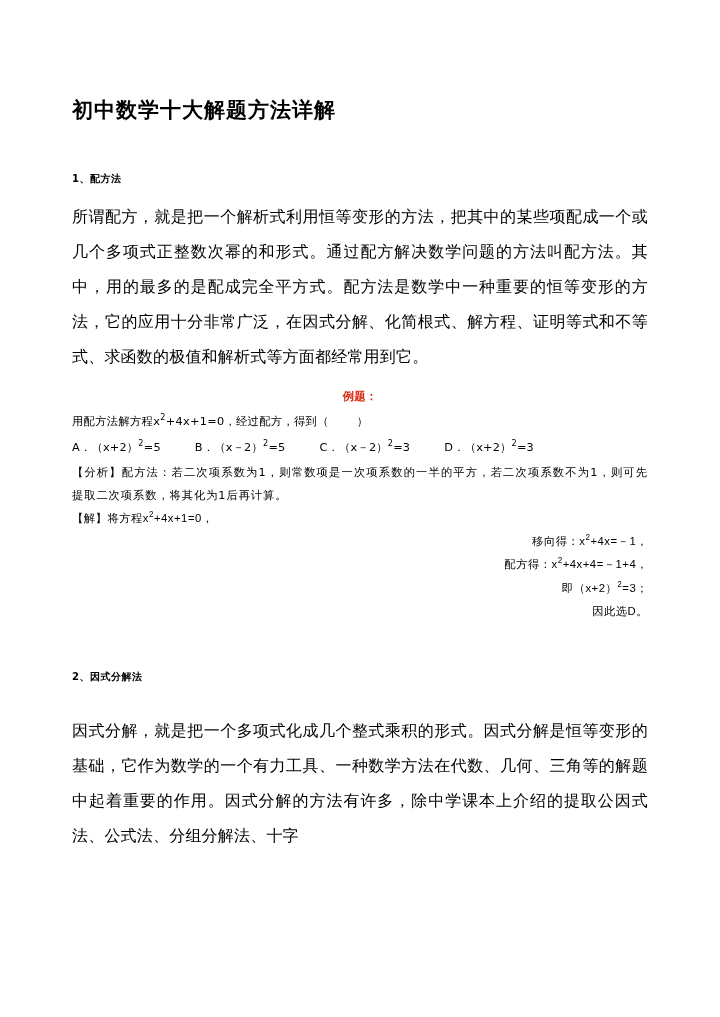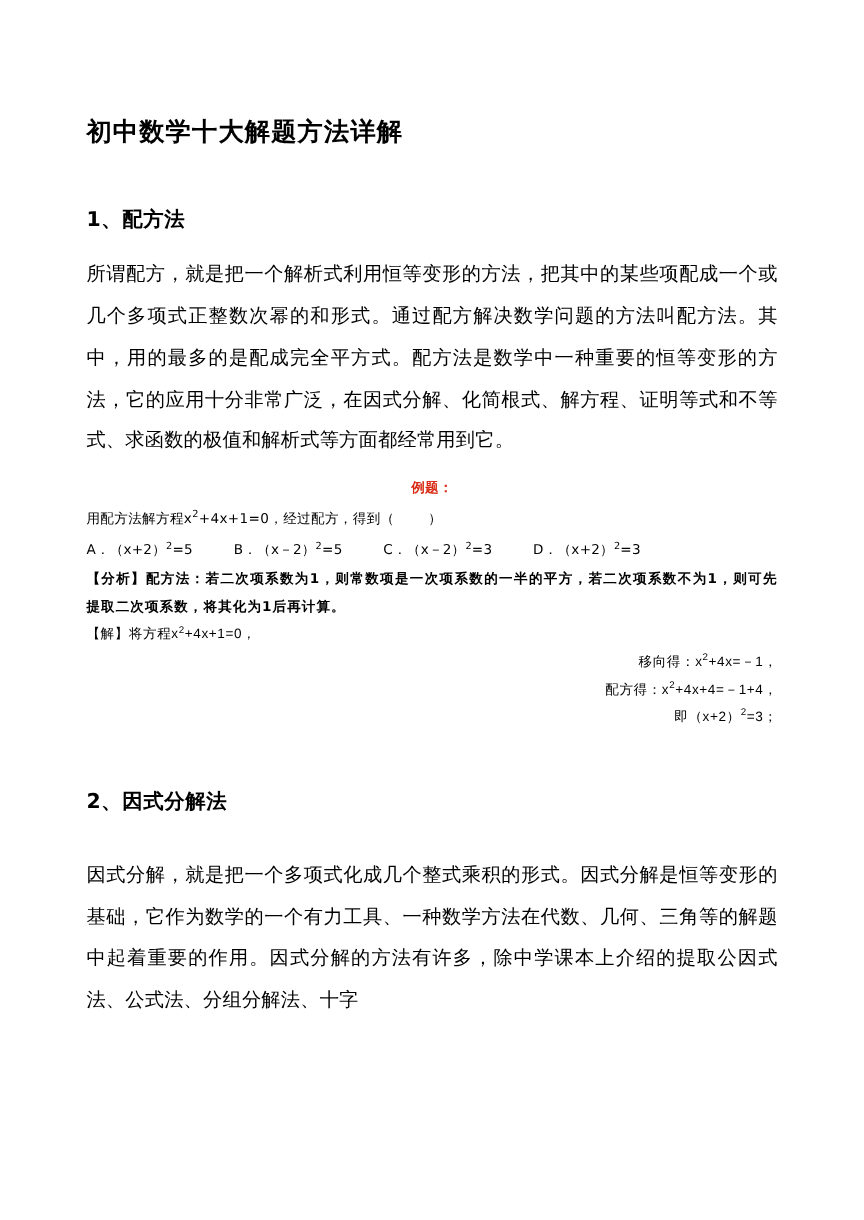--- a/index.html
+++ b/index.html
@@ -26,21 +26,21 @@
     font-family: "DejaVu Sans", "Liberation Sans", sans-serif;
     font-size: 21px;
     font-weight: bold;
     text-align: left;
     letter-spacing: 1px;
     margin: 0 0 46px 0;
     line-height: 1.4;
   }
   .section-heading {
     font-family: "DejaVu Sans", "Liberation Sans", sans-serif;
-    font-size: 17px;
+    font-size: 10px;
     font-weight: bold;
     margin: 0 0 14px 0;
     line-height: 1.5;
     letter-spacing: 0.5px;
   }
   .section-heading.second {
     margin-top: 46px;
     margin-bottom: 30px;
   }
   .body-text {
@@ -76,21 +76,20 @@
     margin: 0 0 2px 0;
     letter-spacing: 0.2px;
   }
   .analysis-line {
     font-family: "DejaVu Sans", "Liberation Sans", sans-serif;
     font-size: 11.3px;
     line-height: 2.0;
     margin: 0;
     text-align: justify;
     letter-spacing: 0.9px;
-    font-weight: bold;
   }
   .solve-line {
     font-family: Liberation Sans, sans-serif;
     font-size: 11.3px;
     line-height: 2.05;
     margin: 0;
     letter-spacing: 0.5px;
   }
   .indent-1 {
     padding-left: 34px;
@@ -122,18 +121,19 @@
   <p class="analysis-line">【分析】配方法：若二次项系数为1，则常数项是一次项系数的一半的平方，若二次项系数不为1，则可先提取二次项系数，将其化为1后再计算。</p>
 
   <p class="solve-line"><span>【解】将方程x</span><sup>2</sup><span>+4x+1=0，</span></p>
 
   <p class="solve-line indent-1"><span>移向得：x</span><sup>2</sup><span>+4x=－1，</span></p>
 
   <p class="solve-line indent-1"><span>配方得：x</span><sup>2</sup><span>+4x+4=－1+4，</span></p>
 
   <p class="solve-line indent-1"><span>即（x+2）</span><sup>2</sup><span>=3；</span></p>
 
+  <p class="solve-line indent-1"><span>因此选D。</span></p>
 
   <h2 class="section-heading second">2、因式分解法</h2>
 
   <p class="body-text">因式分解，就是把一个多项式化成几个整式乘积的形式。因式分解是恒等变形的基础，它作为数学的一个有力工具、一种数学方法在代数、几何、三角等的解题中起着重要的作用。因式分解的方法有许多，除中学课本上介绍的提取公因式法、公式法、分组分解法、十字</p>
 
 </div>
 
 </body></html>

